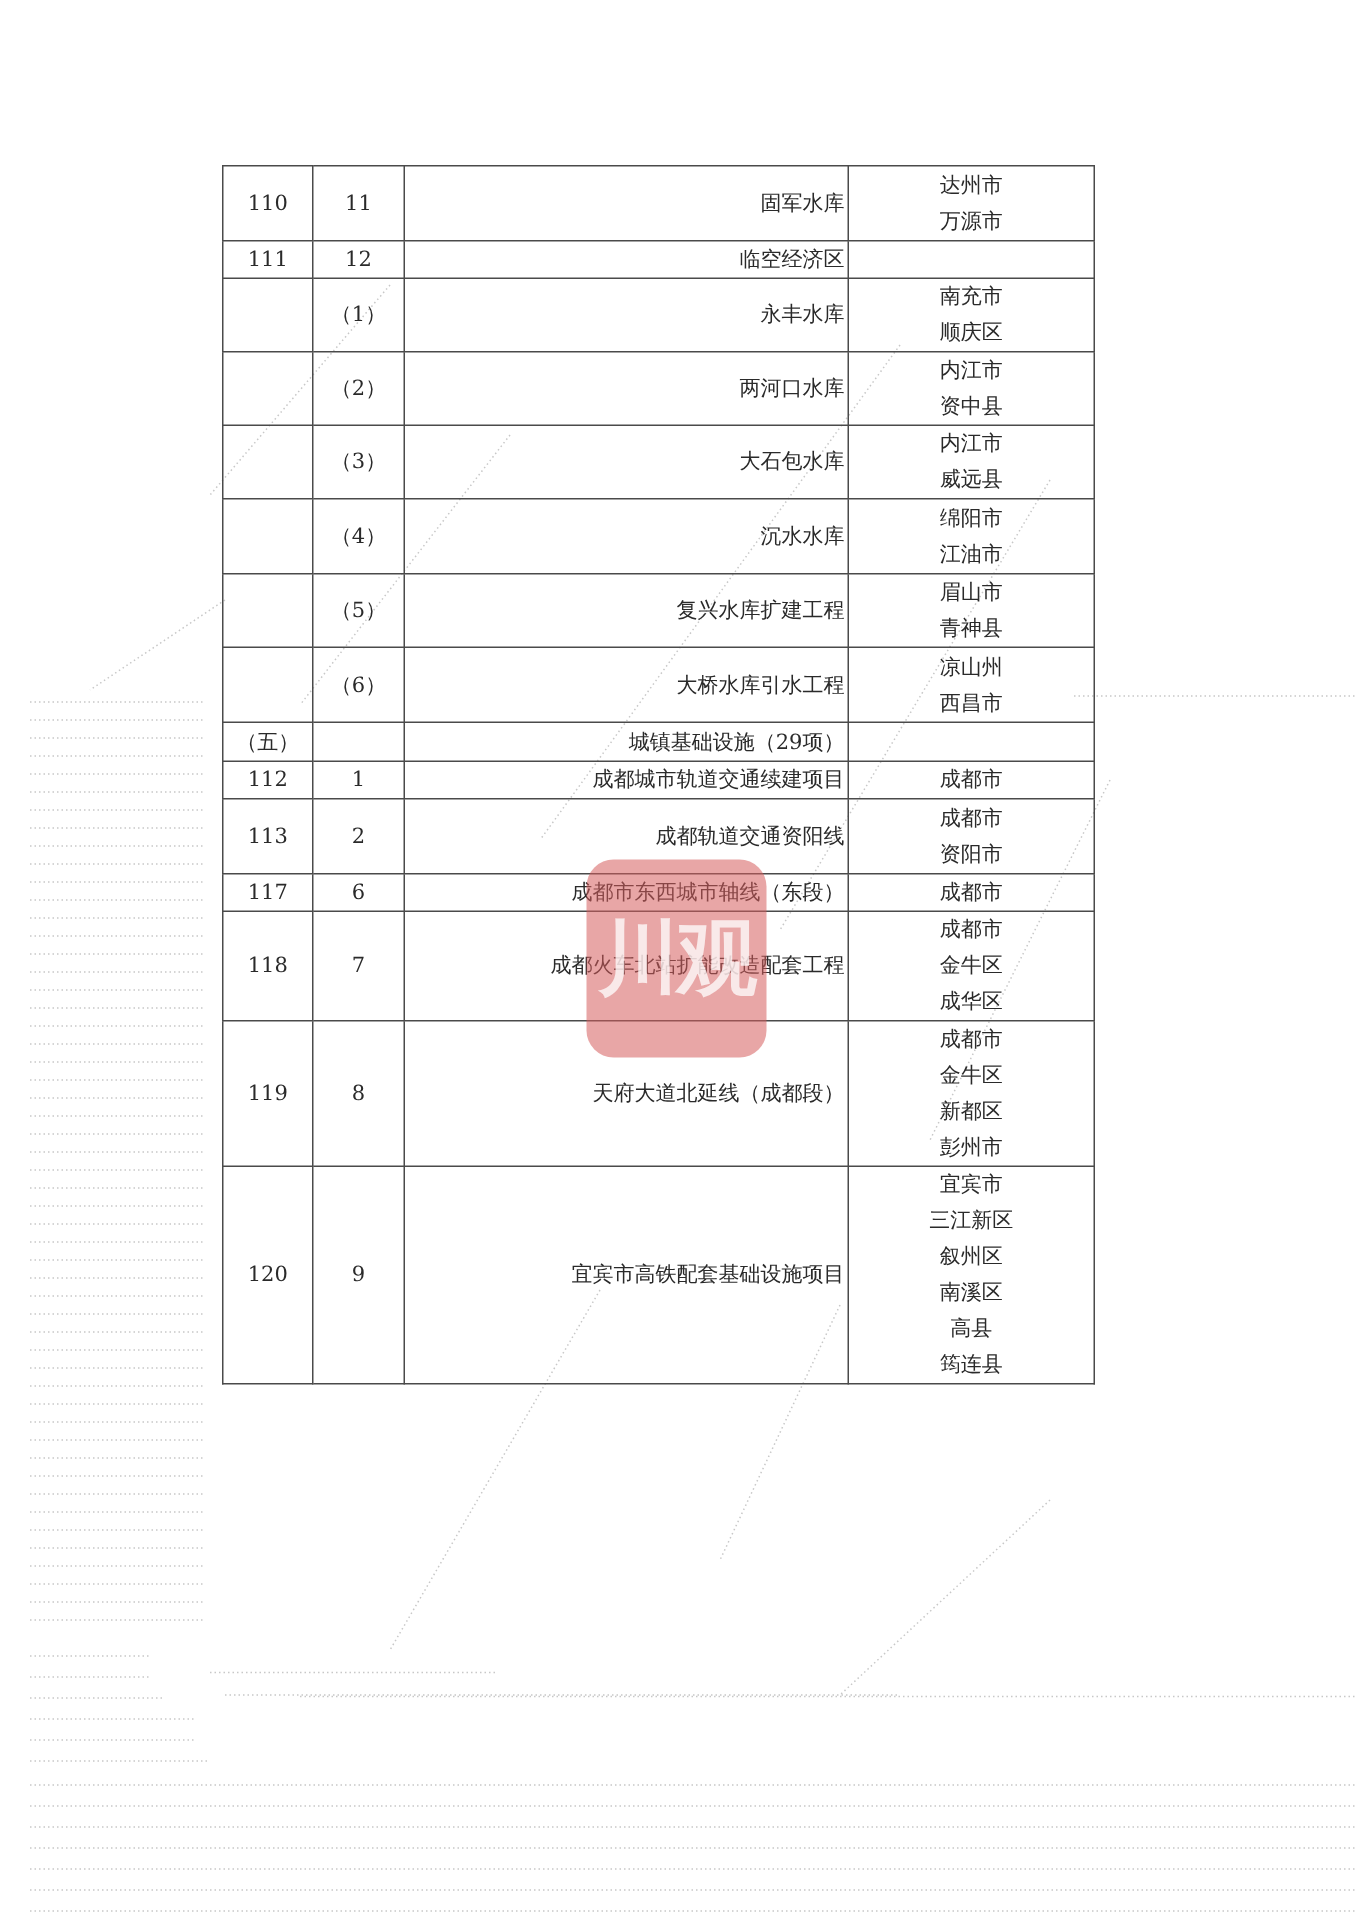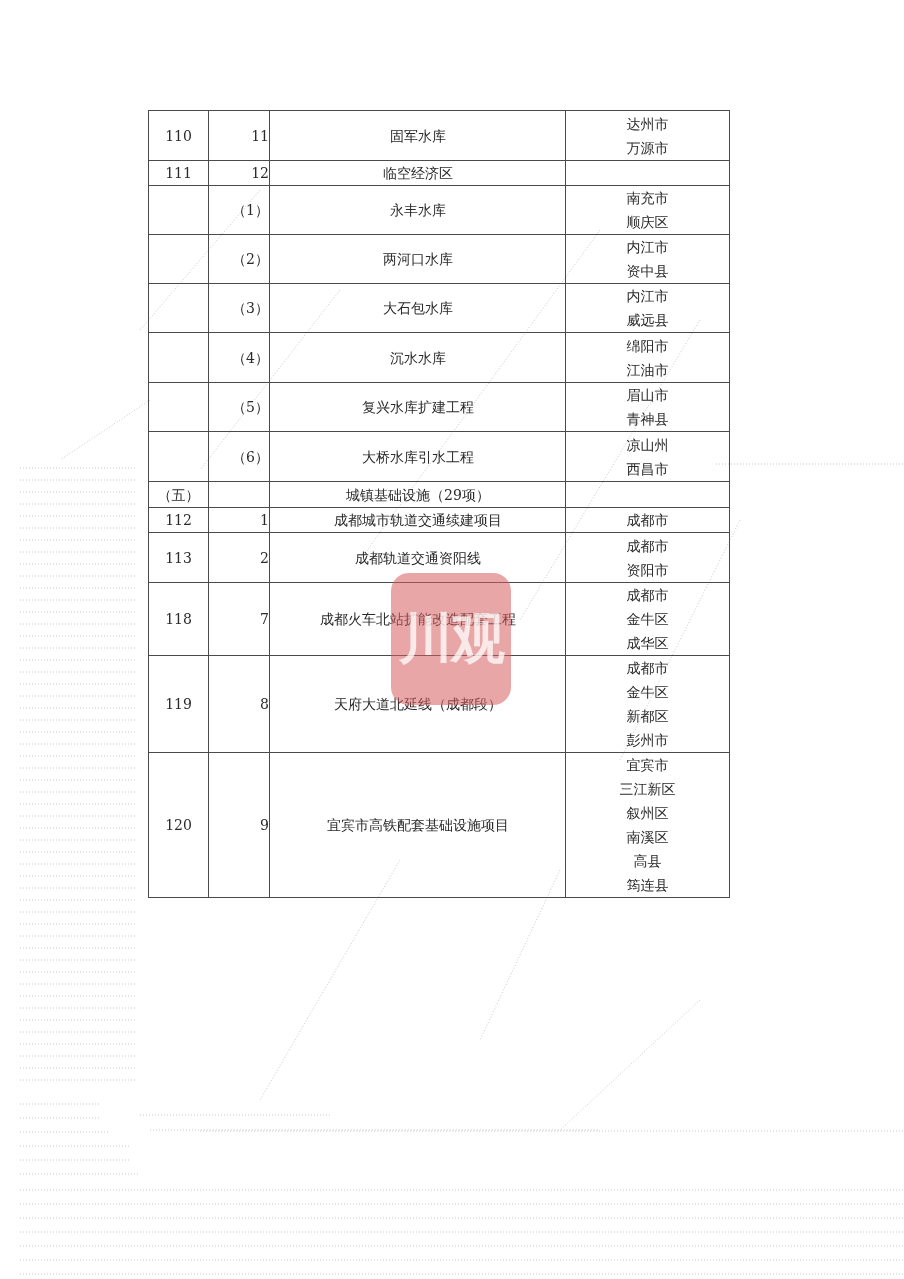--- a/index.html
+++ b/index.html
@@ -34,22 +34,22 @@
     .doc-table td {
       border: 1px solid #4a4a4a;
       padding: 0;
       vertical-align: middle;
     }
     .doc-table col.c1 { width: 60px; }
     .doc-table col.c2 { width: 61px; }
     .doc-table col.c3 { width: 296px; }
     .doc-table col.c4 { width: 164px; }
     .c-seq { text-align: center; }
-    .c-sub { text-align: right; }
-    .c-name { text-align: center; padding-left: 3px !important; padding-right: 2px !important; }
+    .c-sub { text-align: center; }
+    .c-name { text-align: right; padding-left: 3px !important; padding-right: 2px !important; }
     .c-loc { text-align: center; }
     .loc-line { display: block; line-height: 24px; }
     .watermark {
       position: absolute;
       left: 391px;
       top: 573px;
       width: 120px;
       height: 132px;
       border-radius: 18px;
       background: rgba(214, 92, 92, 0.55);
@@ -243,20 +243,28 @@
       </tr>
       <tr style="height: 50px;">
         <td class="c-seq">113</td>
         <td class="c-sub">2</td>
         <td class="c-name">成都轨道交通资阳线</td>
         <td class="c-loc">
           <span class="loc-line">成都市</span>
           <span class="loc-line">资阳市</span>
         </td>
       </tr>
+      <tr style="height: 25px;">
+        <td class="c-seq">117</td>
+        <td class="c-sub">6</td>
+        <td class="c-name">成都市东西城市轴线（东段）</td>
+        <td class="c-loc">
+          <span class="loc-line">成都市</span>
+        </td>
+      </tr>
       <tr style="height: 73px;">
         <td class="c-seq">118</td>
         <td class="c-sub">7</td>
         <td class="c-name">成都火车北站扩能改造配套工程</td>
         <td class="c-loc">
           <span class="loc-line">成都市</span>
           <span class="loc-line">金牛区</span>
           <span class="loc-line">成华区</span>
         </td>
       </tr>

